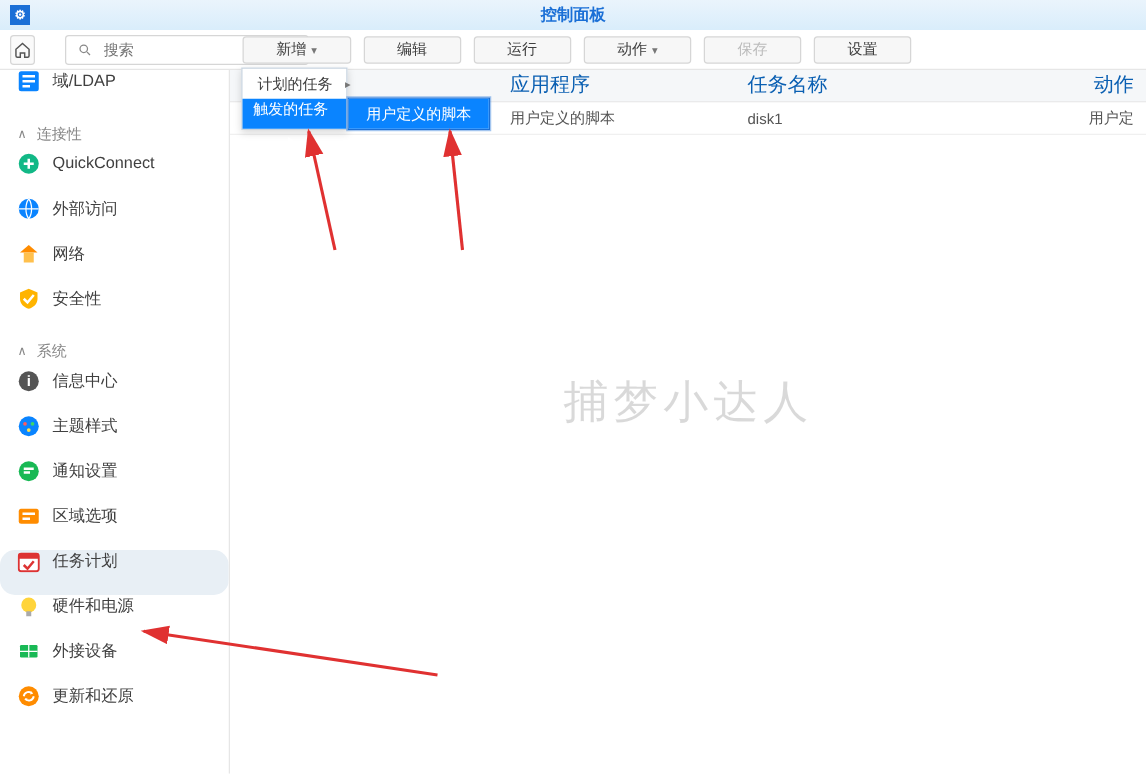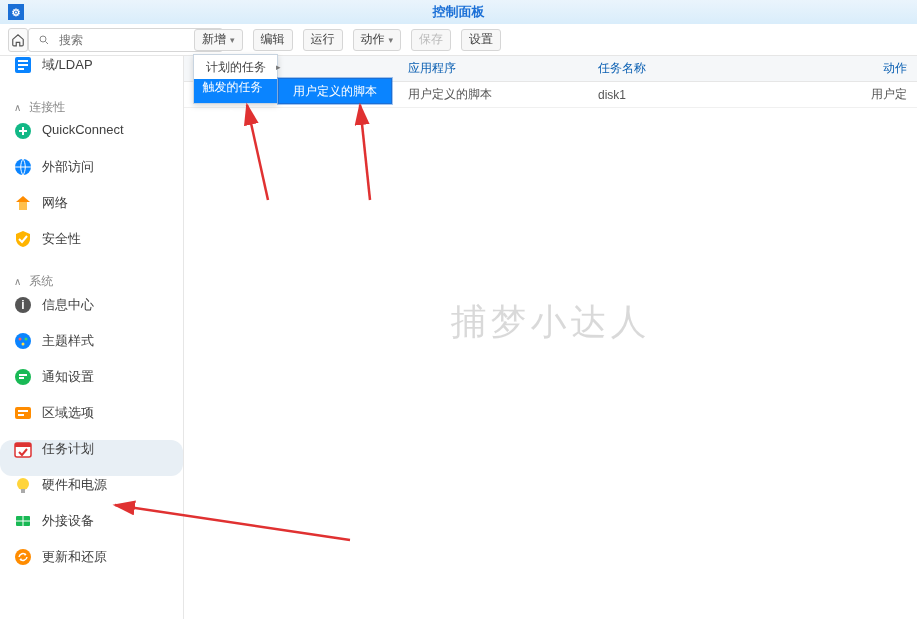--- a/index.html
+++ b/index.html
@@ -37,21 +37,21 @@
   }
   .topbar {
     position: absolute;
     top: 24px; left: 0;
     width: 184px;
     height: 32px;
     display: flex;
     align-items: center;
     border-bottom: 1px solid #e6e6e6;
     padding: 0 8px;
-    gap: 0;
+    gap: 24px;
     background: #fff;
   }
   .home-btn {
     width: 24px; height: 24px;
     display: flex; align-items: center; justify-content: center;
     border: 1px solid #d6d6d6;
     border-radius: 3px;
     background: #fafafa;
     cursor: pointer;
   }
@@ -119,39 +119,39 @@
   .toolbar {
     height: 32px;
     display: flex;
     align-items: center;
     padding: 0 10px;
     gap: 10px;
     border-bottom: 1px solid #e6e6e6;
   }
   .tb-btn {
     height: 22px;
-    padding: 0 7px;
+    padding: 0 26px;
     border: 1px solid #d6d6d6;
     border-radius: 3px;
     background: #f7f7f7;
     cursor: pointer;
     display: inline-flex;
     align-items: center;
     gap: 4px;
     font-size: 12px;
   }
   .tb-btn.disabled { color: #bbb; cursor: default; }
   .caret { font-size: 9px; color: #777; }
 
   .table-head {
     height: 26px;
     background: #f5f7f9;
     border-bottom: 1px solid #e6e6e6;
     display: flex;
-    font-size: 12px;
+    font-size: 16px;
     color: #0a5fb2;
     font-weight: 500;
     justify-content: flex-end;
   }
   .col { display:flex; align-items:center; padding: 0 10px; }
   .col-e  { width:24px; }
   .col-o  { width:190px; }
   .col-a  { width:190px; }
   .col-t  { width:190px; }
   .col-act{ flex:1; justify-content:flex-end; }

